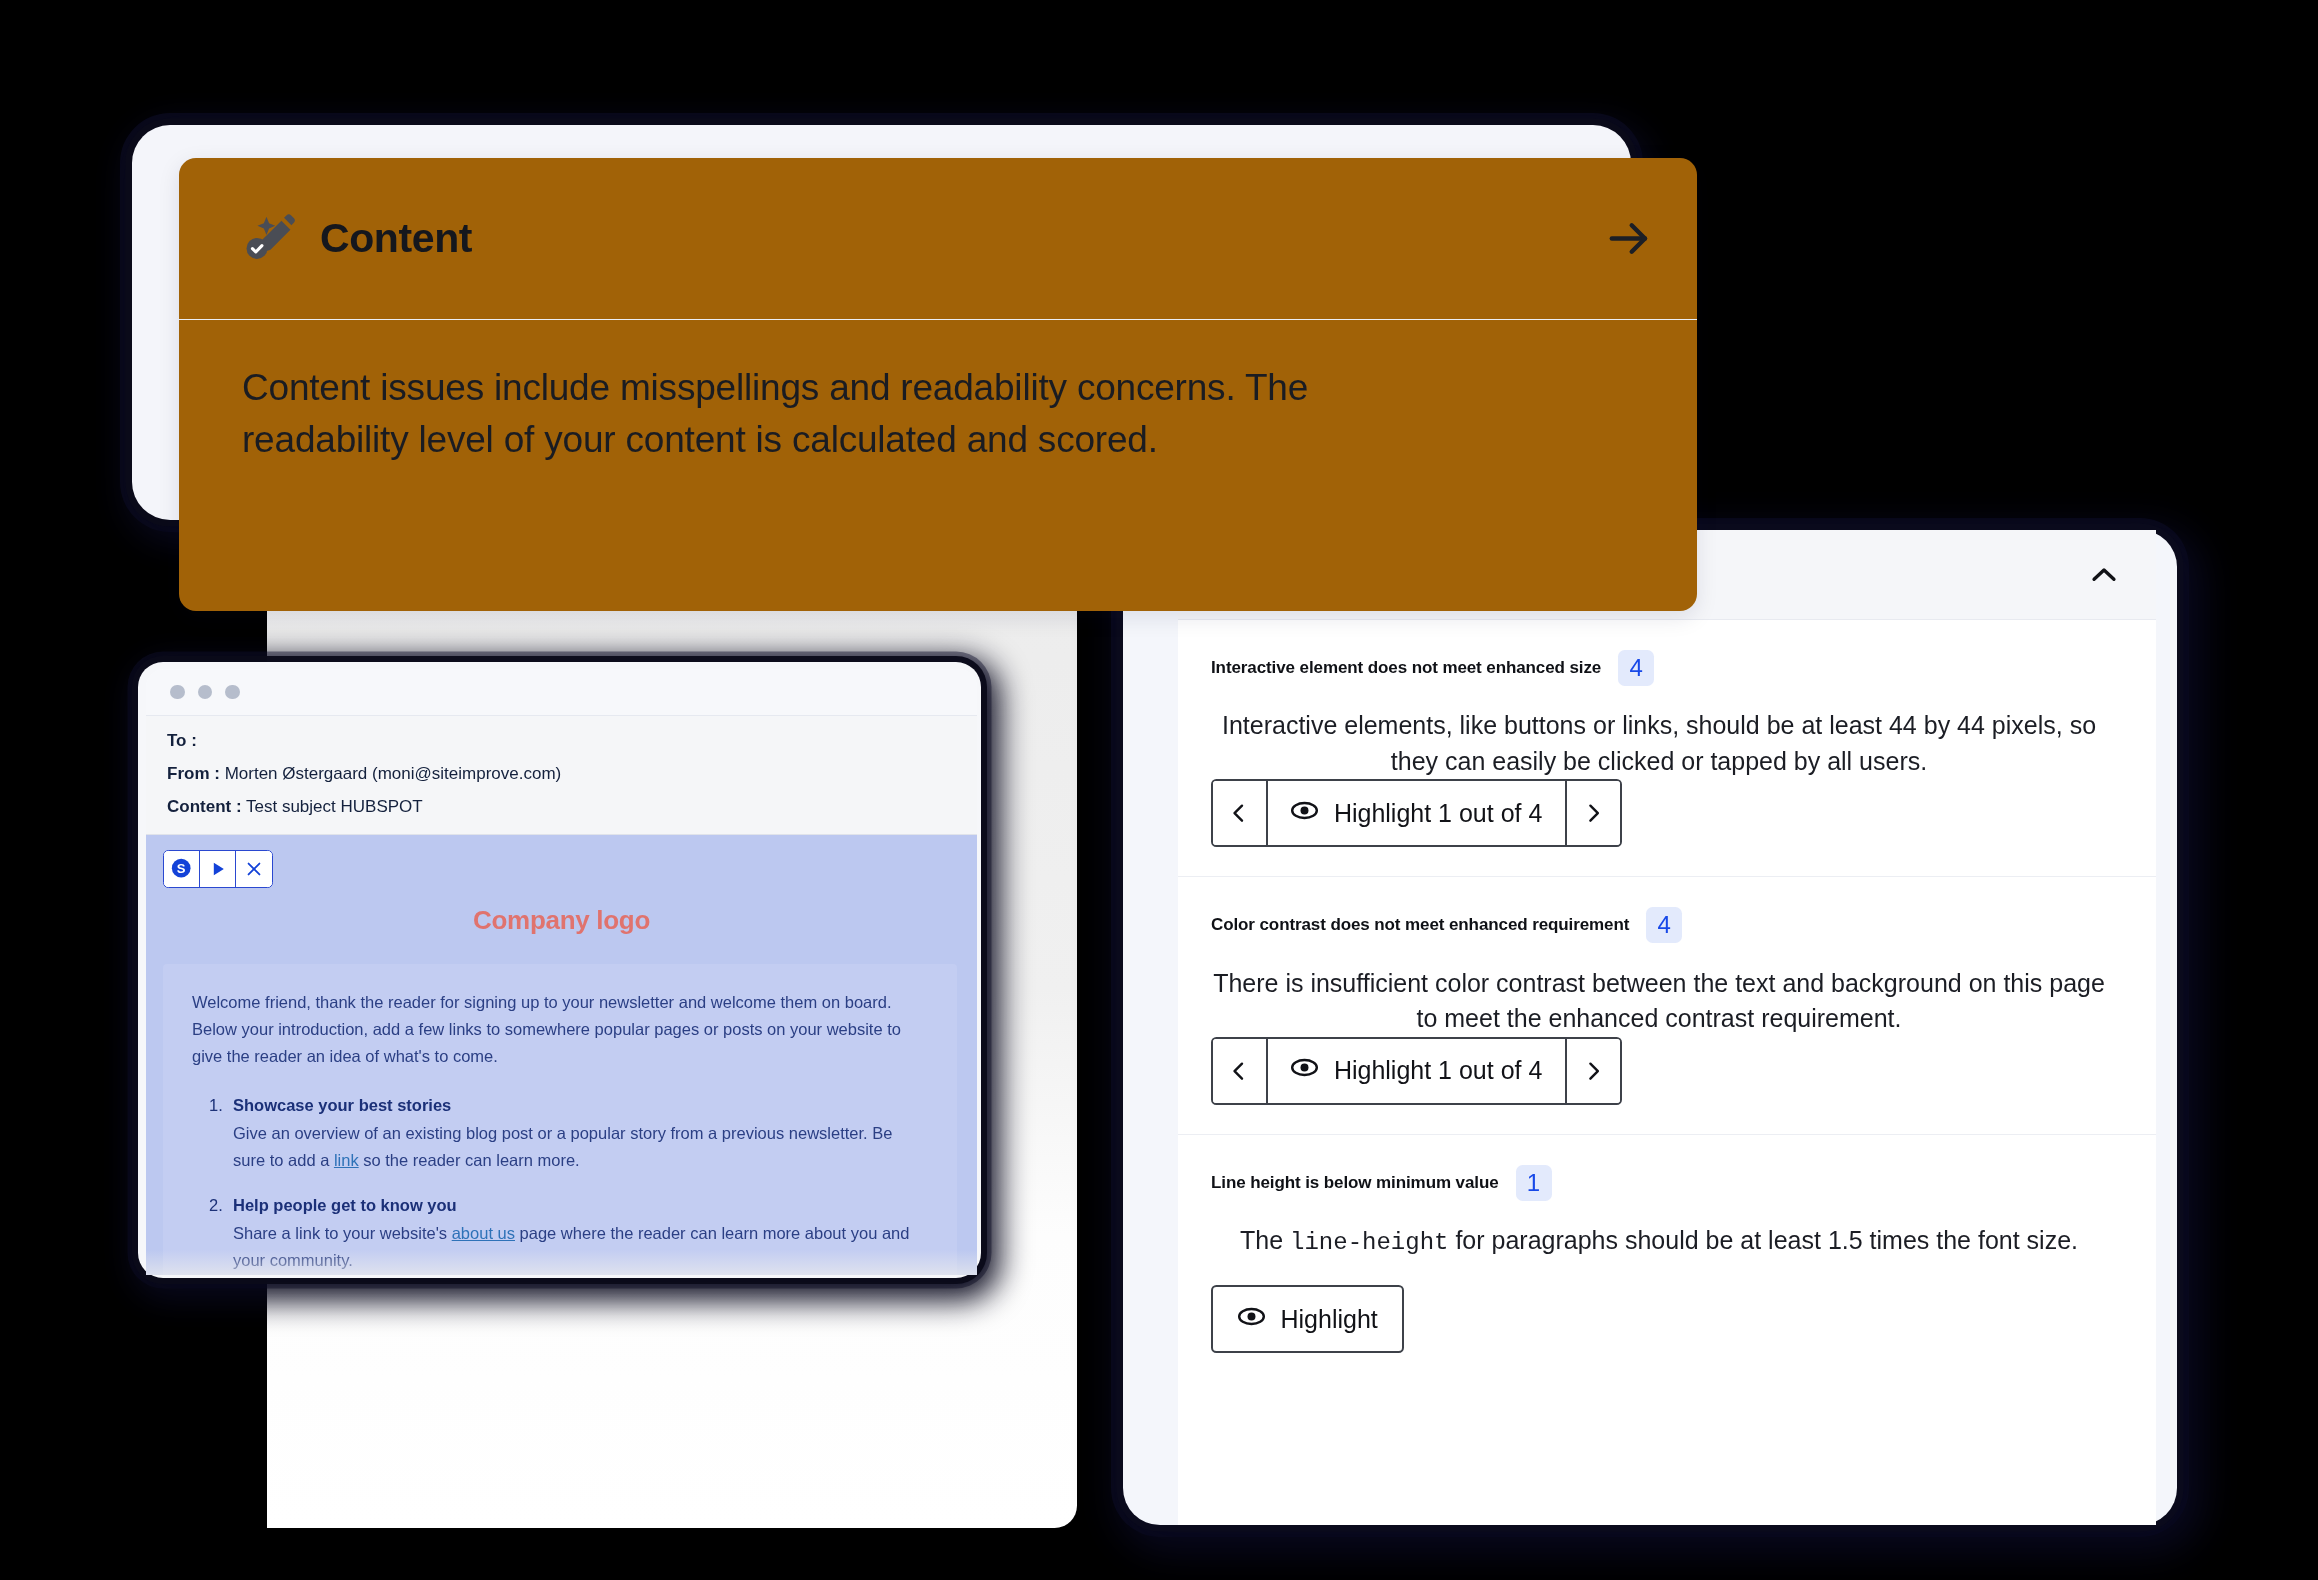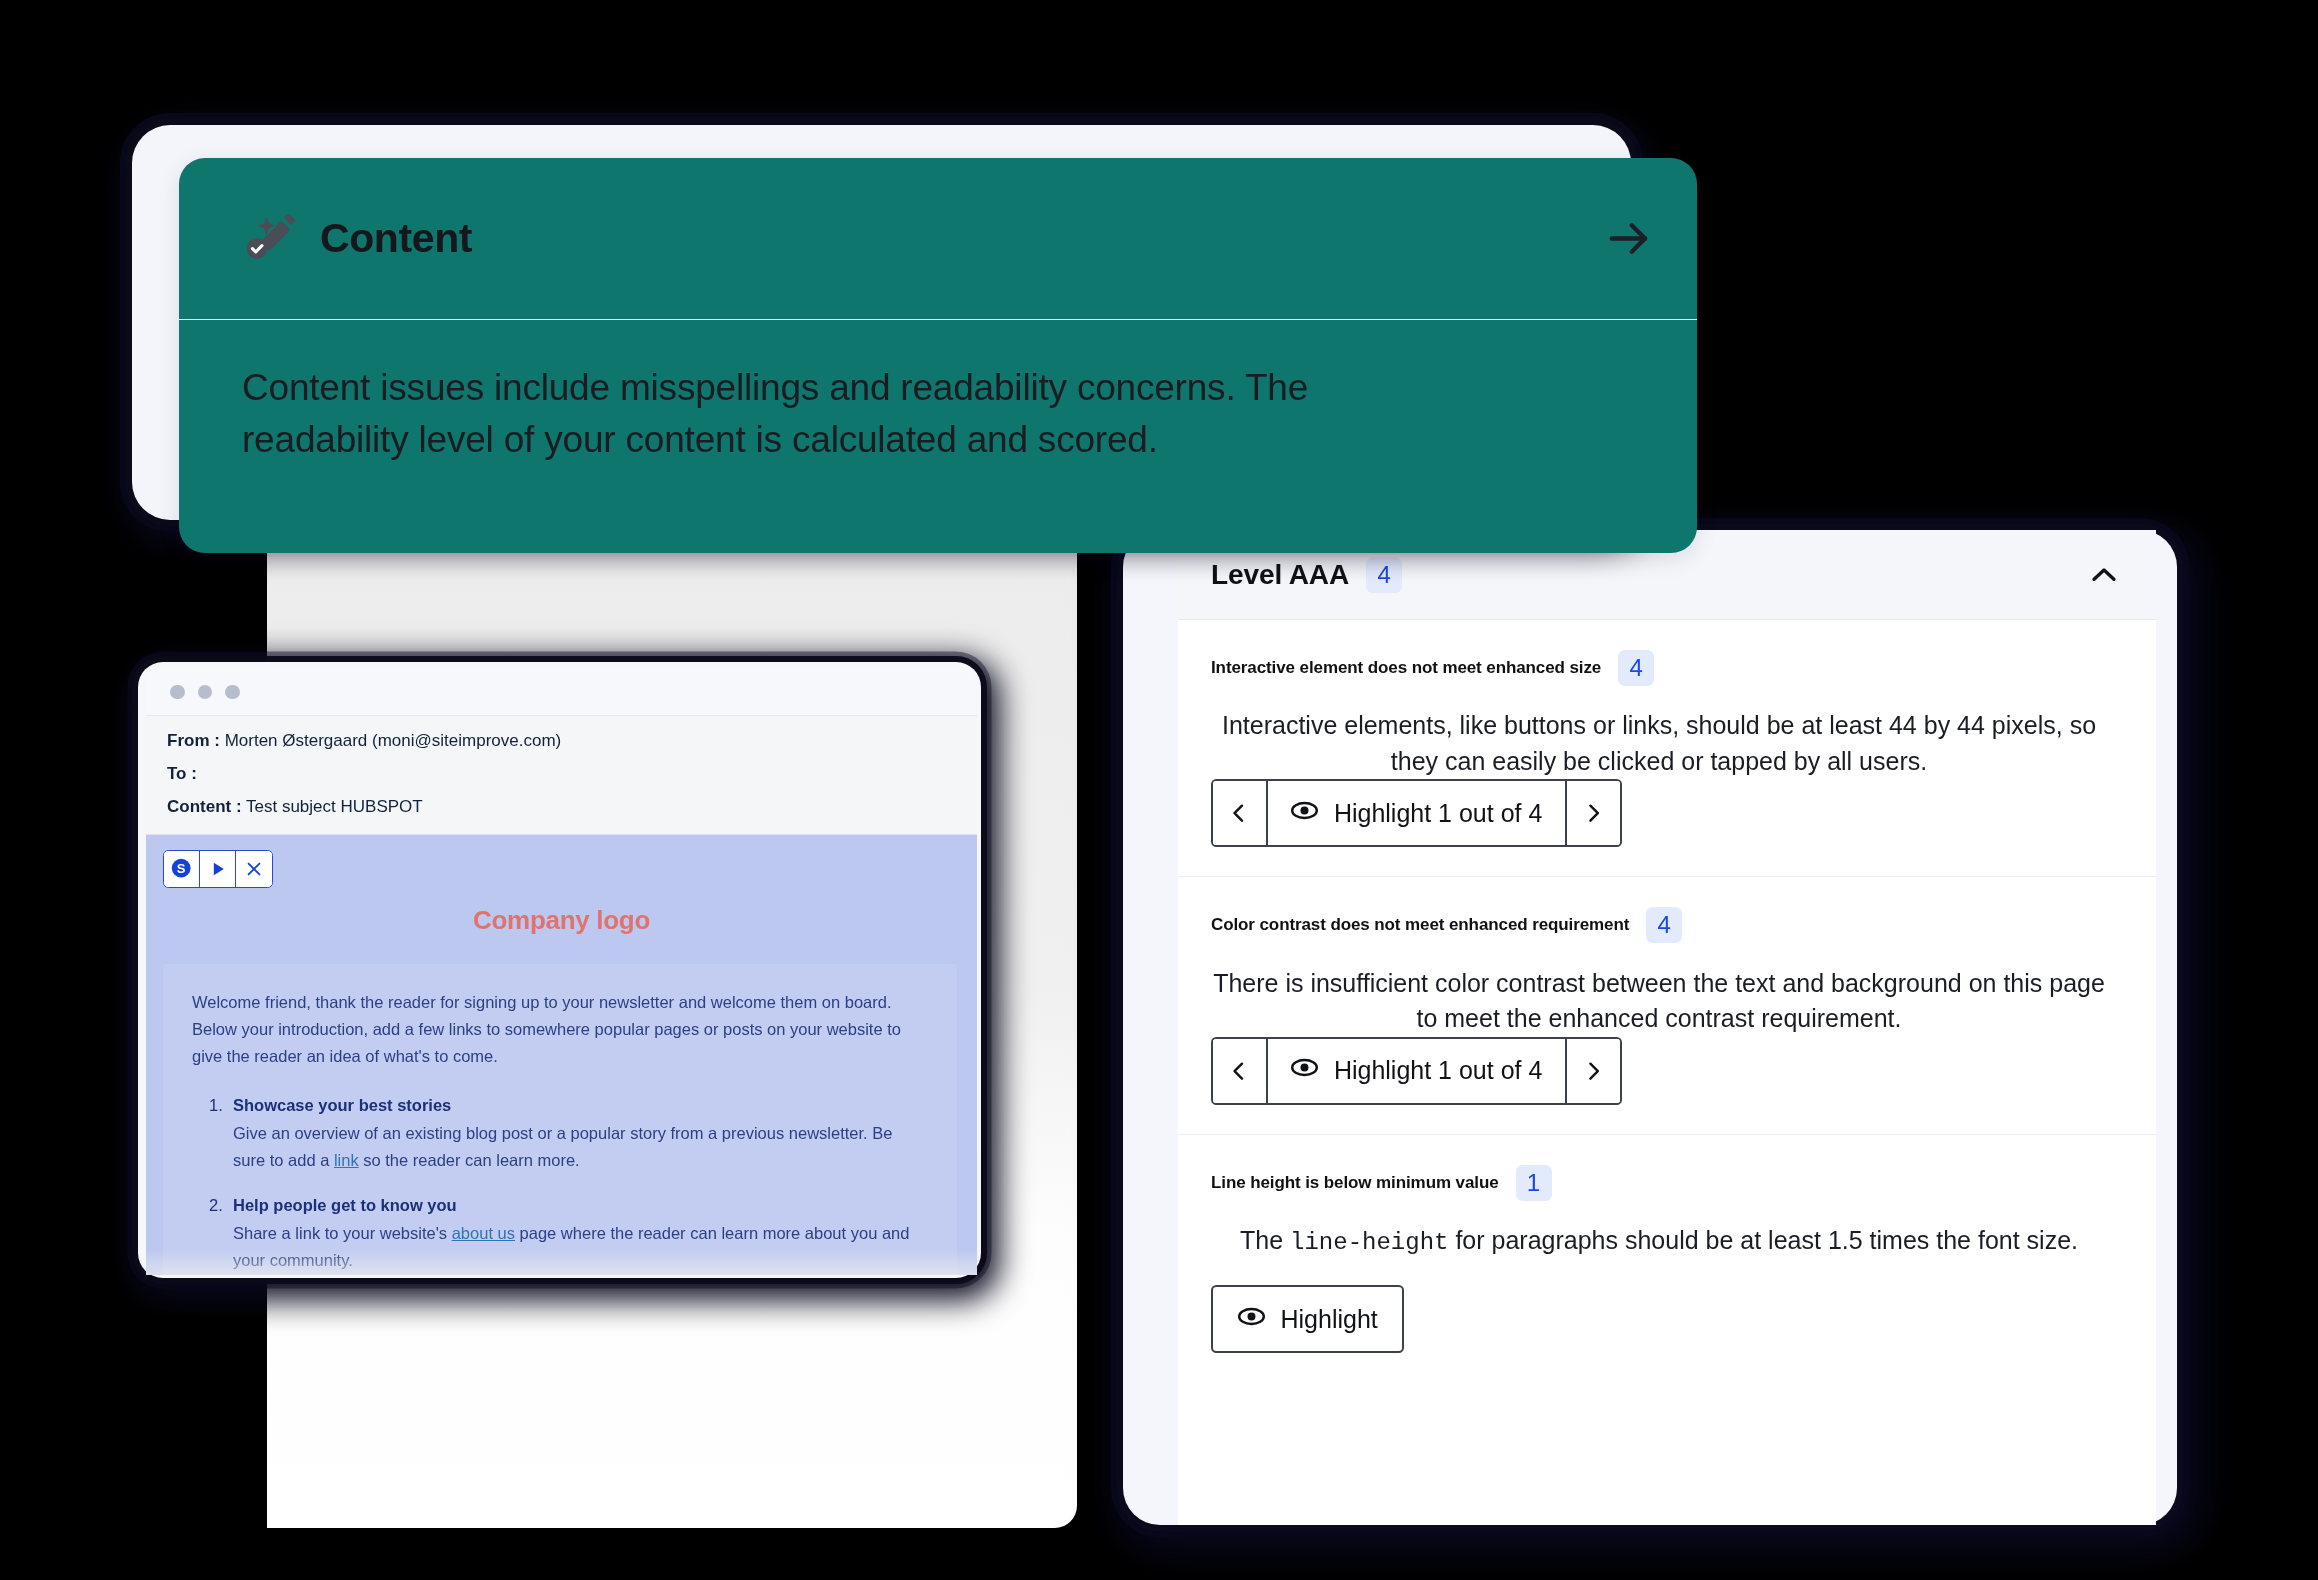--- a/index.html
+++ b/index.html
@@ -109,23 +109,23 @@
     width: 1499px; height: 395px;
     background: #f4f5fa;
     border-radius: 38px;
     box-shadow: 0 0 0 6.6px rgba(10,10,26,0.97),
                 6.6px 10.5px 33px 14.5px rgba(8,8,28,0.95),
                 0 0 0 12px rgba(18,18,52,0.5);
   }
   .content-card {
     position: absolute;
     left: 179px; top: 158px;
-    width: 1518px; height: 395px;
-    background: #0f766e;
-    border-radius: 26px;
+    width: 1518px; height: 453px;
+    background: #a16207;
+    border-radius: 17px;
     box-shadow: 0 6.6px 22.4px rgba(20,24,60,0.10);
     overflow: hidden;
   }
   .content-head {
     height: 162px;
     display: flex; align-items: center;
     padding: 0 38px 0 63px;
     border-bottom: 1.3px solid #eceef4;
   }
   .content-title {
@@ -317,26 +317,26 @@
   <div class="mail-win">
 
     <div class="mail-titlebar">
       <span class="dot"></span>
       <span class="dot"></span>
       <span class="dot"></span>
     </div>
 
     <div class="mail-fields">
       <div class="mail-row">
+        <b>To :</b>
+        <span></span>
+      </div>
+      <div class="mail-row">
         <b>From :</b>
         <span>Morten Østergaard (moni@siteimprove.com)</span>
-      </div>
-      <div class="mail-row">
-        <b>To :</b>
-        <span></span>
       </div>
       <div class="mail-row">
         <b>Content :</b>
         <span>Test subject HUBSPOT</span>
       </div>
     </div>
 
     <div class="mail-body">
 
       <div class="mail-toolbar">

